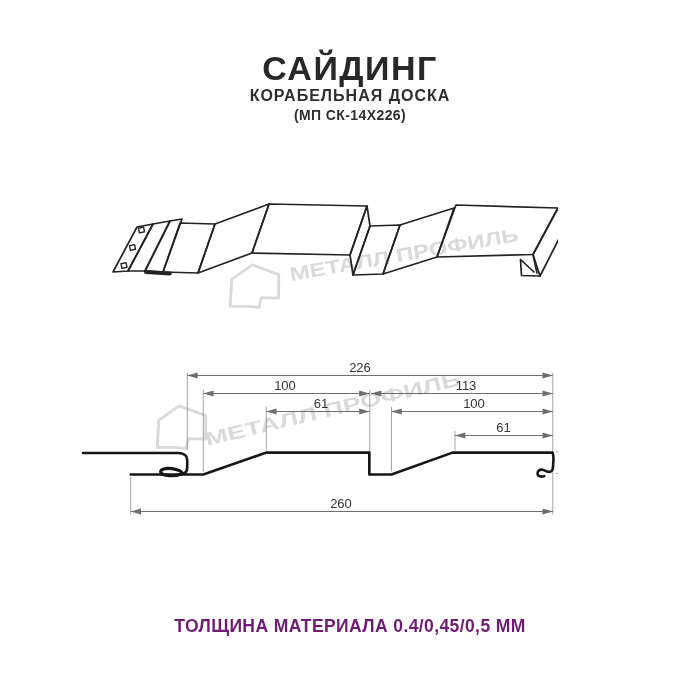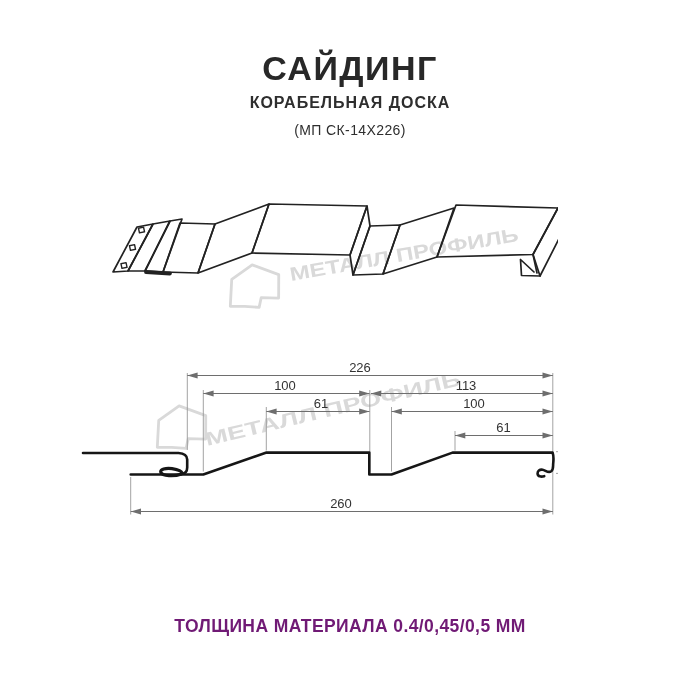--- a/index.html
+++ b/index.html
@@ -1,22 +1,22 @@
 <!DOCTYPE html>
 <html><head>
 <meta charset="utf-8">
 <style>
   html,body{margin:0;padding:0;background:#ffffff;}
   .page{position:relative;width:558px;height:700px;background:#fff;overflow:hidden;
         font-family:"Liberation Sans",sans-serif;}
   .art{position:absolute;left:0;top:0;width:700px;height:700px;}
   header{position:absolute;left:0;top:50px;width:700px;text-align:center;z-index:3;}
   .title-main{font-size:34px;font-weight:700;letter-spacing:1.5px;color:#282828;line-height:1.1;}
-  .title-sub{margin-top:7px;font-size:16px;font-weight:700;letter-spacing:1px;color:#2e2e2e;}
-  .title-code{margin-top:10px;font-size:14px;font-weight:400;letter-spacing:.4px;color:#2e2e2e;}
+  .title-sub{font-size:16px;font-weight:700;letter-spacing:1px;color:#2e2e2e;}
+  .title-code{margin-top:2px;font-size:14px;font-weight:700;letter-spacing:.4px;color:#2e2e2e;}
   footer{position:absolute;left:0;top:616px;width:700px;text-align:center;z-index:3;}
   .thickness{font-size:17.5px;font-weight:700;letter-spacing:.4px;color:#701a75;}
   svg text.dim{font-family:"Liberation Sans",sans-serif;font-size:13px;fill:#333;}
   svg text.wm{font-family:"Liberation Sans",sans-serif;font-size:19px;font-weight:700;}
 </style>
 </head>
 <body>
 
 <div class="page">
 

